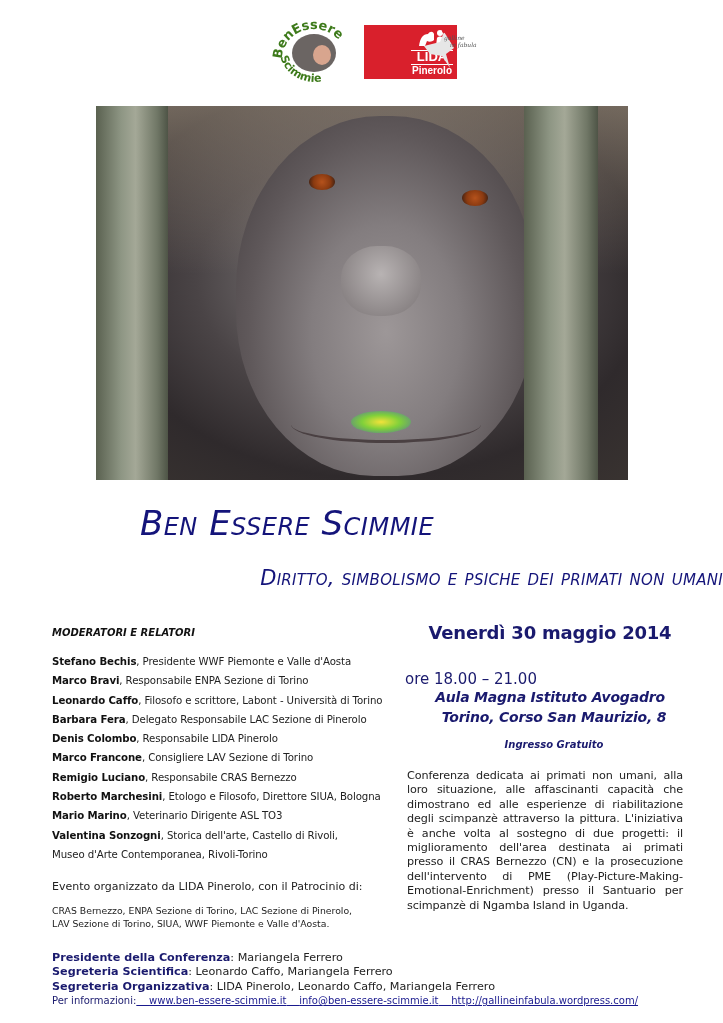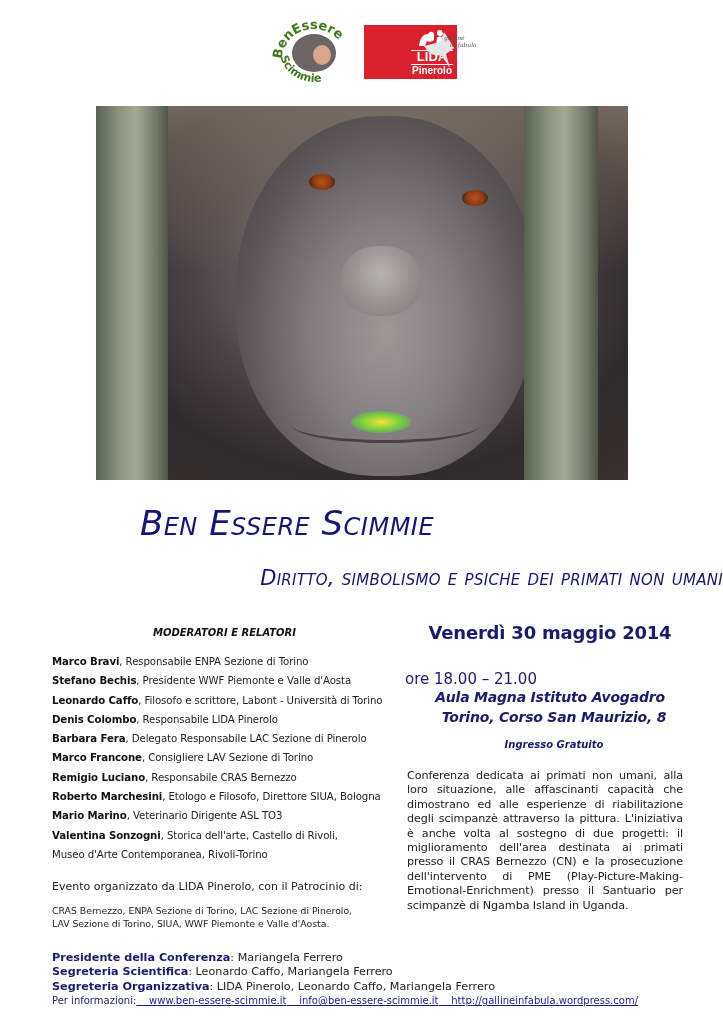--- a/index.html
+++ b/index.html
@@ -43,21 +43,21 @@
   
   .title { left: 0; width: 574px; top: 503px; text-align: center; color: #14147a;
            font-family: "DejaVu Sans", sans-serif; font-size: 34px; letter-spacing: 0.5px;
            font-variant: small-caps; font-style: italic; font-weight: normal; }
   .subtitle { left: 0; width: 723px; top: 566px; text-align: right; color: #14147a;
               font-family: "DejaVu Sans", sans-serif; font-size: 21px; font-style: italic;
               font-variant: small-caps; letter-spacing: 0.3px; padding-left: 60px; box-sizing: border-box; }
 
   
   .left-col { left: 52px; top: 627px; width: 345px; font-family: "DejaVu Sans", sans-serif; }
-  .section-head { font-size: 10px; font-weight: bold; font-style: italic; color: #111; margin-bottom: 14px; text-align: center; }
+  .section-head { font-size: 10px; font-weight: bold; font-style: italic; color: #111; margin-bottom: 14px; }
   .speaker { font-size: 10.2px; line-height: 19.3px; white-space: nowrap; color: #222; letter-spacing: -0.1px; }
   .speaker b { color: #111; }
   .organizer { font-size: 11px; margin-top: 16px; color: #222; }
   .patrons { font-size: 9.3px; line-height: 13px; margin-top: 11px; color: #222; }
 
   
   .date { left: 405px; width: 290px; top: 622px; text-align: center; color: #1a1a6e;
           font-family: "DejaVu Sans", sans-serif; font-weight: bold; font-size: 18px; letter-spacing: -0.2px; }
   .time { left: 405px; width: 290px; top: 670px; text-align: left; color: #1a1a6e; font-size: 15px; }
   .venue { left: 405px; width: 290px; top: 689px; text-align: center; color: #1a1a6e; font-weight: bold;
@@ -128,25 +128,25 @@
   <div class="bar" style="left:0; width:72px;"></div>
   <div class="bar" style="left:428px; width:74px;"></div>
 </div>
 
 <div class="abs title">Ben Essere Scimmie</div>
 <div class="abs subtitle">Diritto, simbolismo e psiche dei primati non umani</div>
 
 <div class="abs left-col">
   <div class="section-head">MODERATORI E RELATORI</div>
   <div>
+    <div class="speaker"><b>Stefano Bechis</b><span>, Presidente WWF Piemonte e Valle d'Aosta</span></div>
     <div class="speaker"><b>Marco Bravi</b><span>, Responsabile ENPA Sezione di Torino</span></div>
-    <div class="speaker"><b>Stefano Bechis</b><span>, Presidente WWF Piemonte e Valle d'Aosta</span></div>
     <div class="speaker"><b>Leonardo Caffo</b><span>, Filosofo e scrittore, Labont - Università di Torino</span></div>
+    <div class="speaker"><b>Barbara Fera</b><span>, Delegato Responsabile LAC Sezione di Pinerolo</span></div>
     <div class="speaker"><b>Denis Colombo</b><span>, Responsabile LIDA Pinerolo</span></div>
-    <div class="speaker"><b>Barbara Fera</b><span>, Delegato Responsabile LAC Sezione di Pinerolo</span></div>
     <div class="speaker"><b>Marco Francone</b><span>, Consigliere LAV Sezione di Torino</span></div>
     <div class="speaker"><b>Remigio Luciano</b><span>, Responsabile CRAS Bernezzo</span></div>
     <div class="speaker"><b>Roberto Marchesini</b><span>, Etologo e Filosofo, Direttore SIUA, Bologna</span></div>
     <div class="speaker"><b>Mario Marino</b><span>, Veterinario Dirigente ASL TO3</span></div>
     <div class="speaker"><b>Valentina Sonzogni</b><span>, Storica dell'arte, Castello di Rivoli,</span></div>
     <div class="speaker">Museo d'Arte Contemporanea, Rivoli-Torino</div>
   </div>
   <div class="organizer">Evento organizzato da LIDA Pinerolo, con il Patrocinio di:</div>
   <div class="patrons">
     <div>CRAS Bernezzo, ENPA Sezione di Torino, LAC Sezione di Pinerolo,</div>

